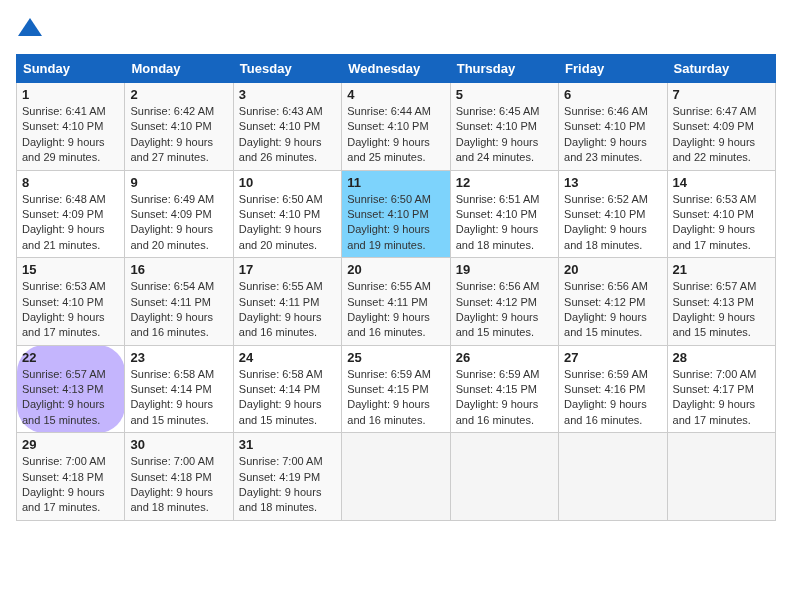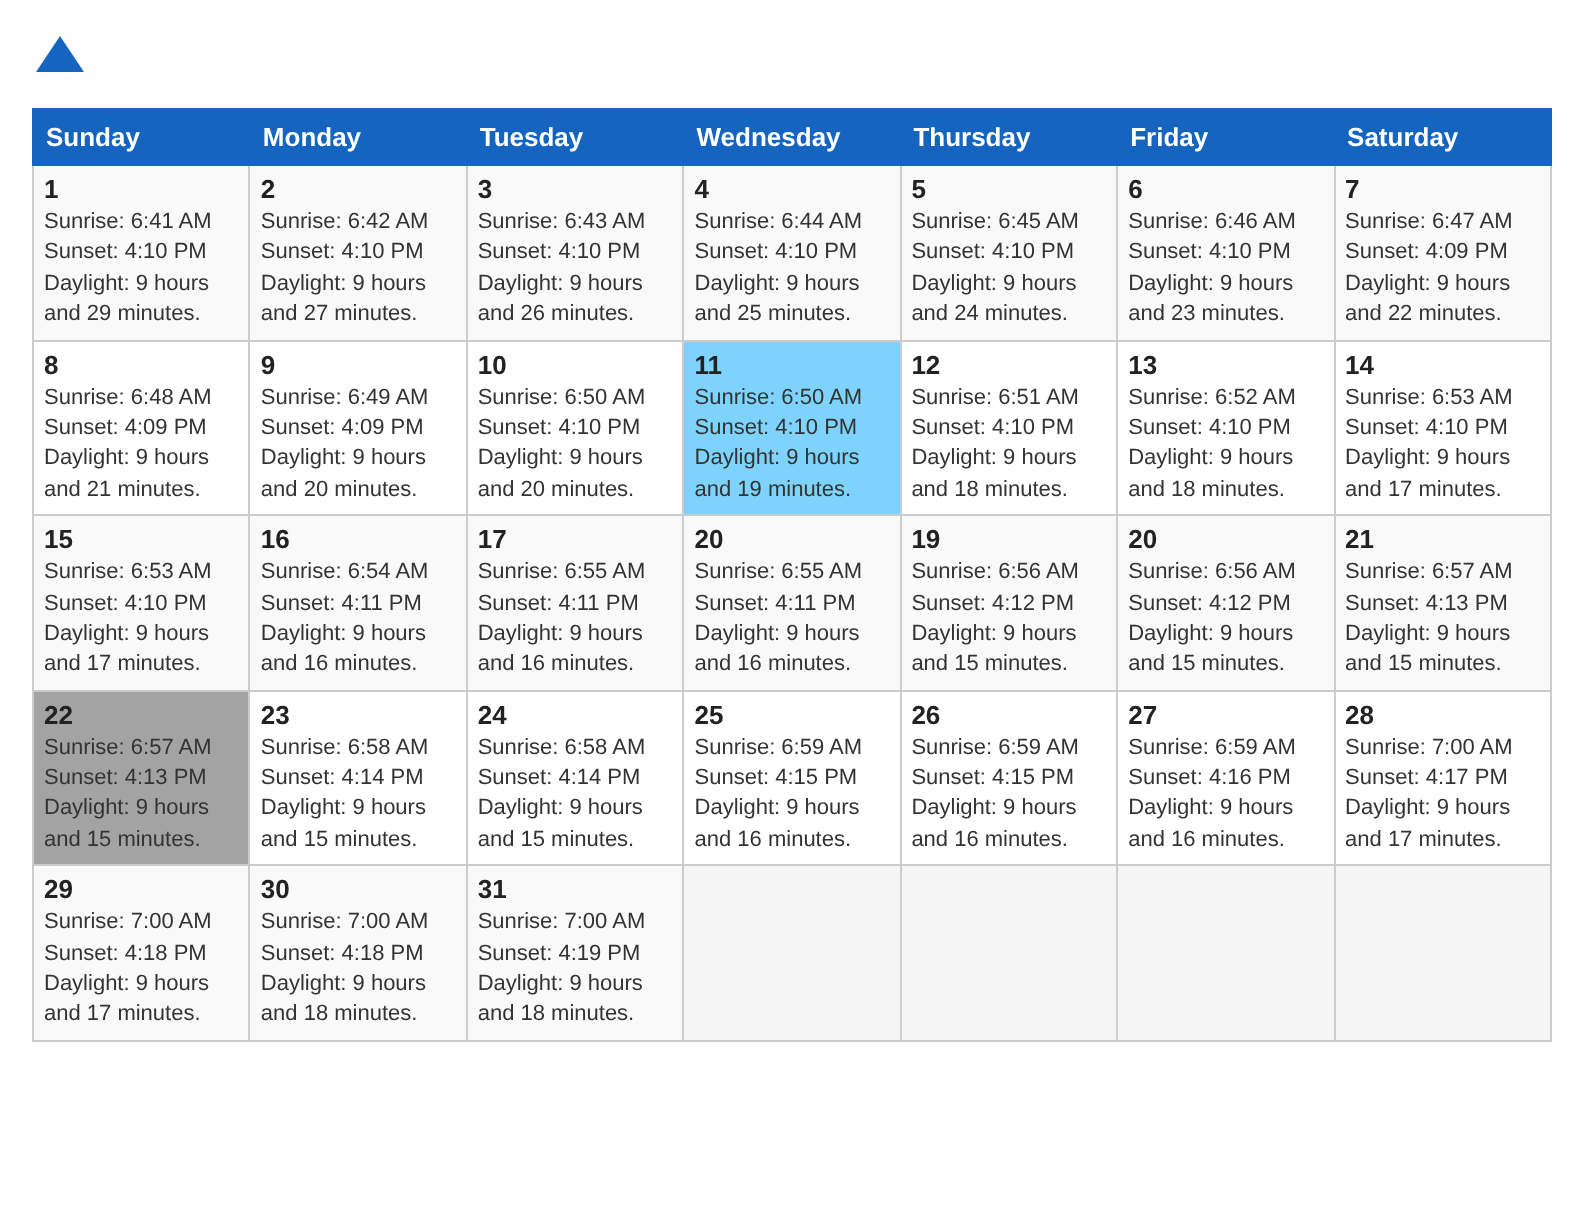--- a/index.html
+++ b/index.html
@@ -217,21 +217,21 @@
           <td style="background: rgb(249, 249, 249);">
             <span class="day-number">20</span>
         <div class="day-info">Sunrise: 6:56 AM<br>Sunset: 4:12 PM<br>Daylight: 9 hours and 15 minutes.</div>
           </td>
           <td style="background: rgb(249, 249, 249);">
             <span class="day-number">21</span>
         <div class="day-info">Sunrise: 6:57 AM<br>Sunset: 4:13 PM<br>Daylight: 9 hours and 15 minutes.</div>
           </td>
         </tr>
         <tr>
-          <td style="background: #a3a3a3;">
+          <td style="background: #c4b5fd; border-radius: 27px;">
             <span class="day-number">22</span>
         <div class="day-info">Sunrise: 6:57 AM<br>Sunset: 4:13 PM<br>Daylight: 9 hours and 15 minutes.</div>
           </td>
           <td style="background: rgb(255, 255, 255);">
             <span class="day-number">23</span>
         <div class="day-info">Sunrise: 6:58 AM<br>Sunset: 4:14 PM<br>Daylight: 9 hours and 15 minutes.</div>
           </td>
           <td style="background: rgb(255, 255, 255);">
             <span class="day-number">24</span>
         <div class="day-info">Sunrise: 6:58 AM<br>Sunset: 4:14 PM<br>Daylight: 9 hours and 15 minutes.</div>

